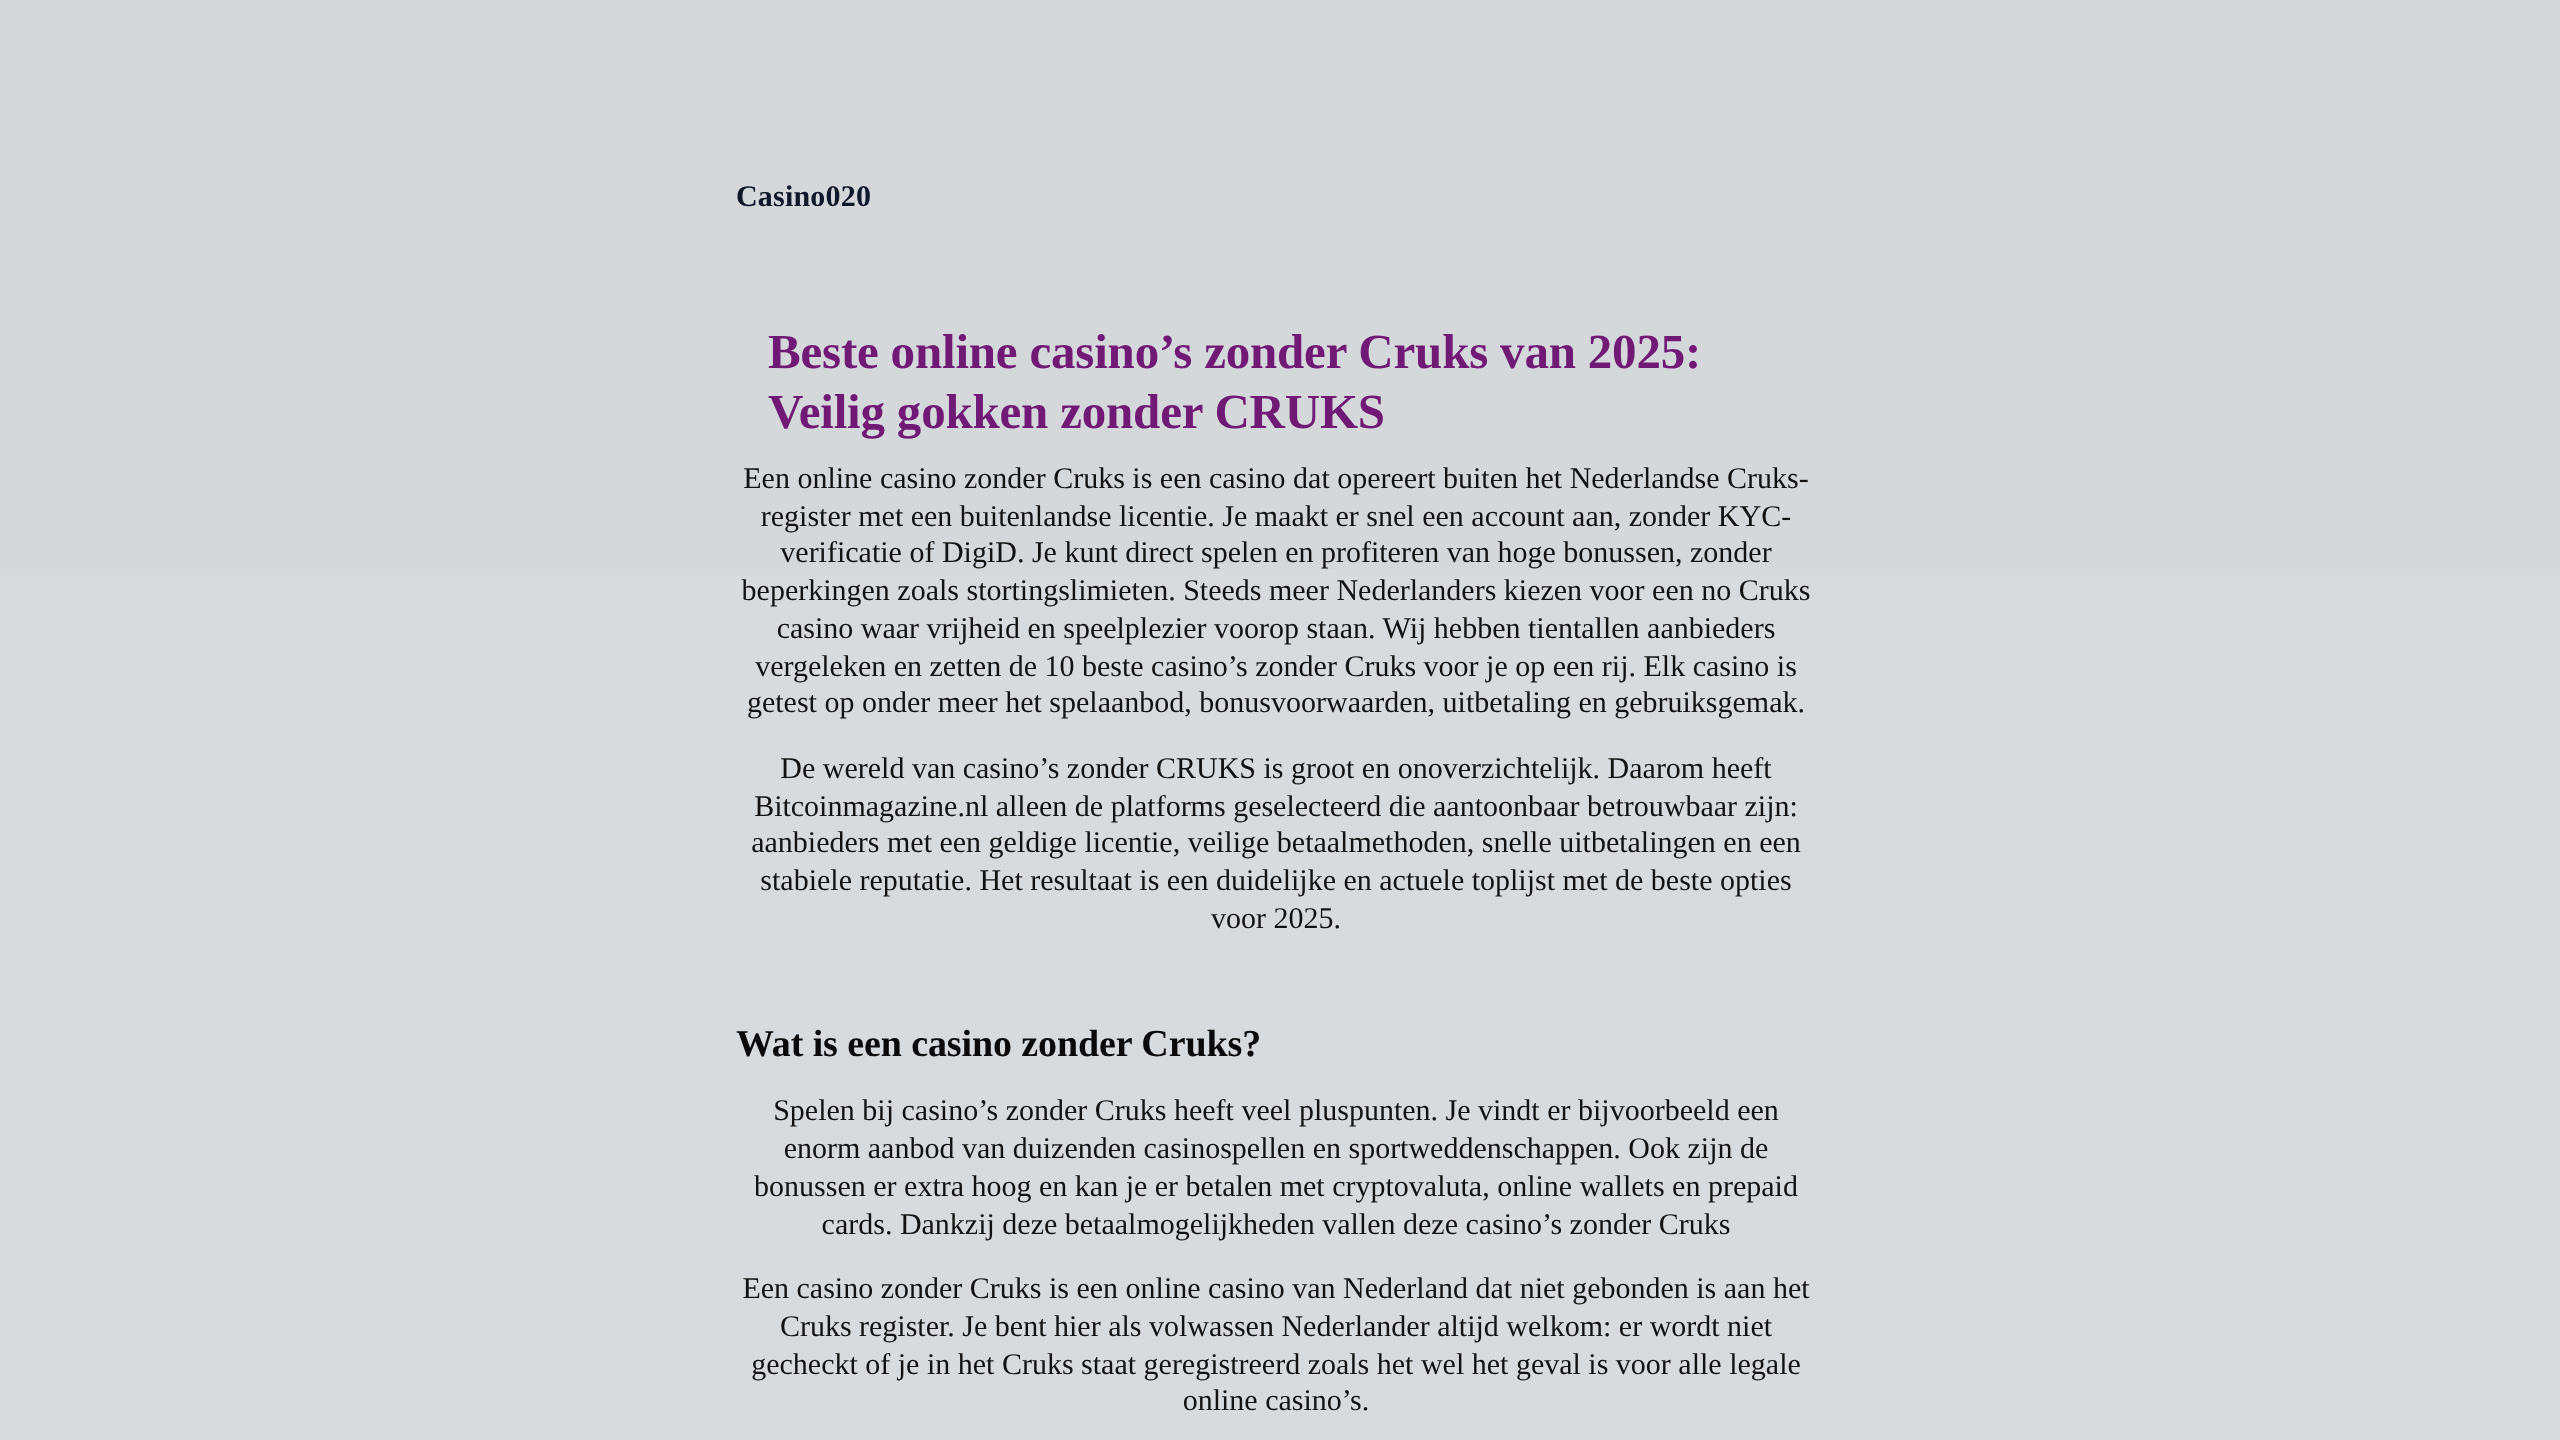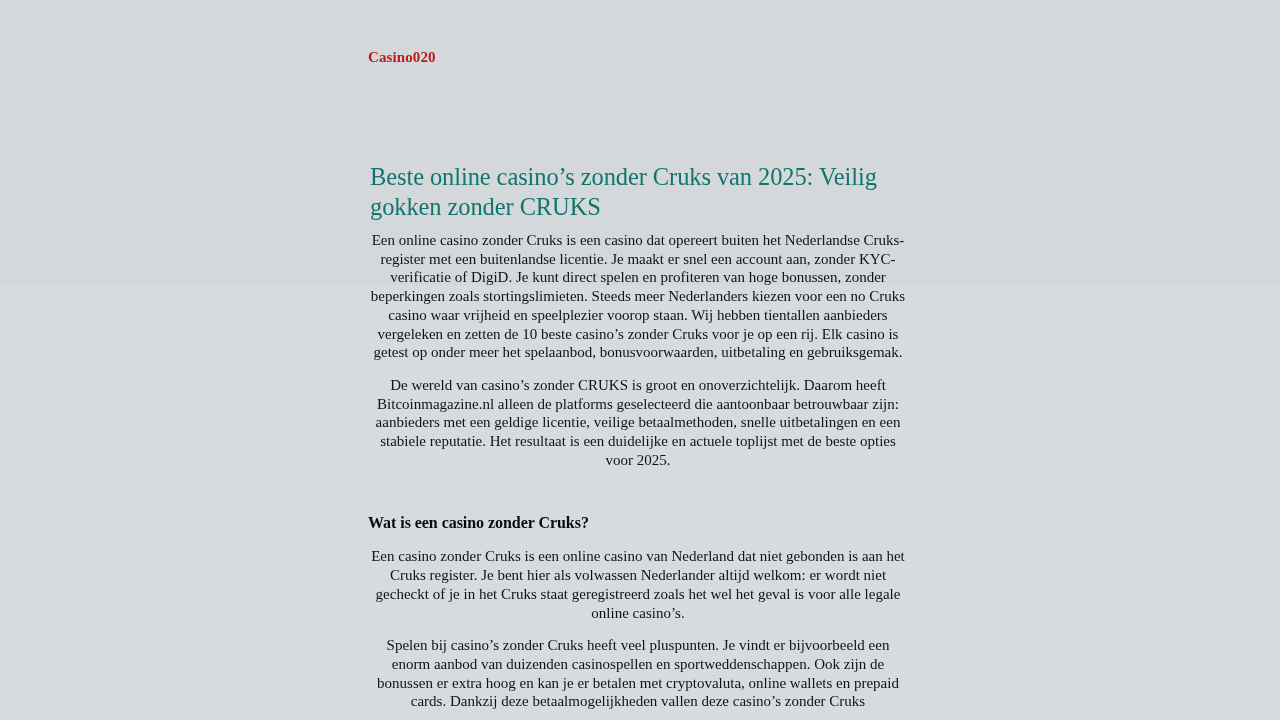--- a/index.html
+++ b/index.html
@@ -45,49 +45,50 @@
     left: 368px;
     top: 46px;
     width: 540px;
   }
 
   .brand {
     font-family: "Liberation Serif", "DejaVu Serif", serif;
     font-size: 15px;
     font-weight: bold;
     line-height: 22px;
-    color: #b91c1c;
+    color: #0f172a;
     letter-spacing: 0.1px;
     text-decoration: none;
     display: inline-block;
+    margin-top: 42px;
   }
 
   .article {
     position: absolute;
     left: 368px;
     top: 162px;
     width: 540px;
   }
 
   h1.article-title {
-    margin: 0 0 10px 2px;
+    margin: 0 0 10px 16px;
     padding: 0;
     font-family: "Liberation Serif", "DejaVu Serif", serif;
     font-size: 24.5px;
-    font-weight: normal;
+    font-weight: bold;
     line-height: 29.5px;
-    color: #0f766e;
+    color: #701a75;
     letter-spacing: -0.1px;
   }
 
   h2.section-title {
     margin: 0 0 11px 0;
     padding: 0;
     font-family: "Liberation Serif", "DejaVu Serif", serif;
-    font-size: 16px;
+    font-size: 19px;
     font-weight: bold;
     line-height: 27px;
     color: #0a0a0a;
     letter-spacing: -0.05px;
   }
 
   p.body-text {
     margin: 0 0 14px 0;
     padding: 0;
     font-family: "Liberation Serif", "DejaVu Serif", serif;
@@ -122,19 +123,19 @@
     <h1 class="article-title">Beste online casino’s zonder Cruks van 2025: Veilig gokken zonder CRUKS</h1>
 
     <p class="body-text">Een online casino zonder Cruks is een casino dat opereert buiten het Nederlandse Cruks-register met een buitenlandse licentie. Je maakt er snel een account aan, zonder KYC-verificatie of DigiD. Je kunt direct spelen en profiteren van hoge bonussen, zonder beperkingen zoals stortingslimieten. Steeds meer Nederlanders kiezen voor een no Cruks casino waar vrijheid en speelplezier voorop staan. Wij hebben tientallen aanbieders vergeleken en zetten de 10 beste casino’s zonder Cruks voor je op een rij. Elk casino is getest op onder meer het spelaanbod, bonusvoorwaarden, uitbetaling en gebruiksgemak.</p>
 
     <p class="body-text">De wereld van casino’s zonder CRUKS is groot en onoverzichtelijk. Daarom heeft Bitcoinmagazine.nl alleen de platforms geselecteerd die aantoonbaar betrouwbaar zijn: aanbieders met een geldige licentie, veilige betaalmethoden, snelle uitbetalingen en een stabiele reputatie. Het resultaat is een duidelijke en actuele toplijst met de beste opties voor 2025.</p>
 
     <div class="section-spacer"></div>
 
     <h2 class="section-title">Wat is een casino zonder Cruks?</h2>
 
+    <p class="body-text">Spelen bij casino’s zonder Cruks heeft veel pluspunten. Je vindt er bijvoorbeeld een enorm aanbod van duizenden casinospellen en sportweddenschappen. Ook zijn de bonussen er extra hoog en kan je er betalen met cryptovaluta, online wallets en prepaid cards. Dankzij deze betaalmogelijkheden vallen deze casino’s zonder Cruks</p>
+
     <p class="body-text">Een casino zonder Cruks is een online casino van Nederland dat niet gebonden is aan het Cruks register. Je bent hier als volwassen Nederlander altijd welkom: er wordt niet gecheckt of je in het Cruks staat geregistreerd zoals het wel het geval is voor alle legale online casino’s.</p>
-
-    <p class="body-text">Spelen bij casino’s zonder Cruks heeft veel pluspunten. Je vindt er bijvoorbeeld een enorm aanbod van duizenden casinospellen en sportweddenschappen. Ook zijn de bonussen er extra hoog en kan je er betalen met cryptovaluta, online wallets en prepaid cards. Dankzij deze betaalmogelijkheden vallen deze casino’s zonder Cruks</p>
 
   </main>
 
 </div>
 
 </body></html>

